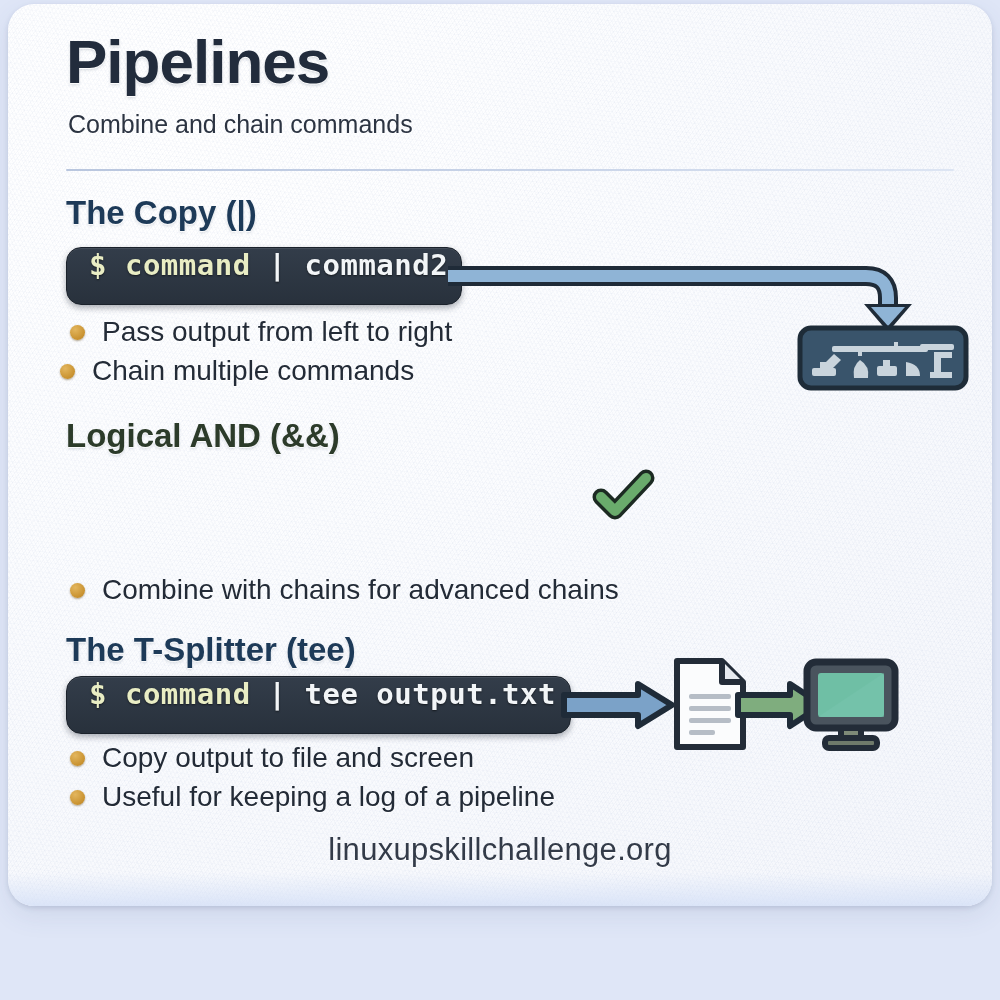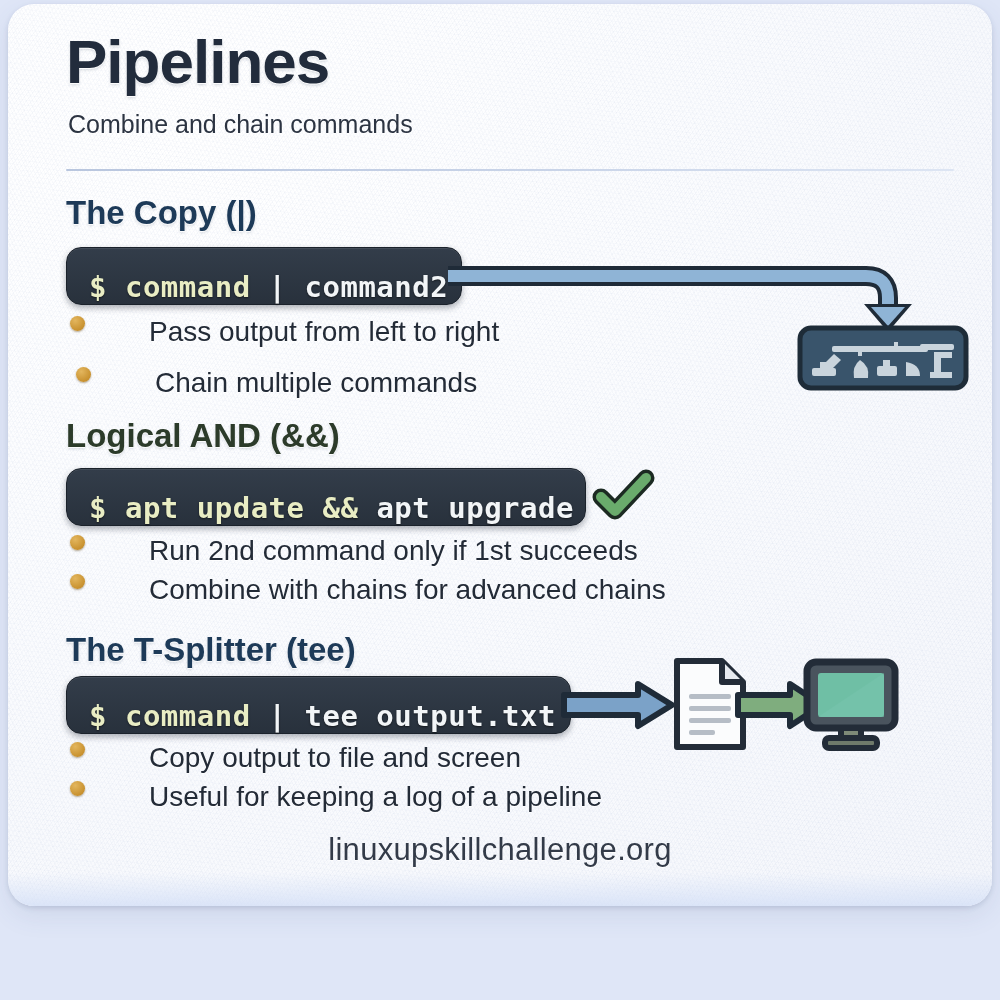--- a/index.html
+++ b/index.html
@@ -60,32 +60,32 @@
   }
   .sec-h.blue{color:#1d3a58;}
   .sec-h.green{color:#2c3b2a;}
 
   
   .code{
     position:absolute;height:58px;border-radius:15px;
     background:linear-gradient(to bottom,#333d4a,#28313c);
     border:1px solid #1b222b;
     box-shadow:0 3px 6px rgba(25,35,50,.35), inset 0 1px 0 rgba(255,255,255,.08);
-    display:flex;align-items:flex-end;
+    display:flex;align-items:flex-start;
     font-family:"DejaVu Sans Mono","Liberation Mono",monospace;
     font-size:29px;font-weight:bold;letter-spacing:.5px;
     padding:0 22px;box-sizing:border-box;white-space:pre;
     text-shadow:0 1px 2px rgba(0,0,0,.55);
   }
   .t-cream{color:#e9edc4;}
   .t-white{color:#f2f5f7;}
 
   
   .bullet{
-    position:absolute;display:flex;white-space:nowrap;gap:47px;
+    position:absolute;display:flex;align-items:center;white-space:nowrap;
   }
   .dot{
     width:15px;height:15px;border-radius:50%;flex:none;margin-right:17px;
     background:radial-gradient(circle at 35% 30%,#e3b65e,#c8912f 70%,#a9761f);
     box-shadow:0 1px 2px rgba(90,65,15,.45);
   }
   .btxt{font-size:28px;color:#232b37;text-shadow:0 1px 0 rgba(255,255,255,.8);}
   .btxt b{font-weight:normal;margin-top:20px;}
 
   
@@ -144,42 +144,35 @@
             <rect x="136" y="26" width="18" height="6"></rect>
             <rect x="132" y="46" width="22" height="6"></rect>
           </g>
         </svg>
       </div>
 
       <div class="bullet" style="left:62px;top:312px;">
         <span class="dot"></span>
         <span class="btxt">Pass output from left to right</span>
       </div>
-      <div class="bullet" style="left:68px;top:351px;margin-top:12px;">
+      <div class="bullet" style="left:52px;top:351px;">
         <span class="dot"></span>
         <span class="btxt">Chain multiple commands</span>
       </div>
 
       <div class="sec-h green" style="left:58px;top:413px;">Logical AND (&amp;&amp;)</div>
 
-      <div class="code" style="left:58px;top:464px;width:520px;">
-        <span class="t-cream">$ apt update </span><span class="t-cream">&amp;&amp; </span><span class="t-white">apt upgrade</span>
-      </div>
 
       <div class="gfx" style="left:588px;top:466px;">
         <svg width="56" height="52" viewBox="0 0 56 52">
           <path d="M5,27 L19,41 L50,8" fill="none" stroke="#1c2a22" stroke-width="17" stroke-linecap="round" stroke-linejoin="round"></path>
           <path d="M5,27 L19,41 L50,8" fill="none" stroke="#6aab6c" stroke-width="10" stroke-linecap="round" stroke-linejoin="round"></path>
         </svg>
       </div>
 
-      <div class="bullet" style="left:62px;top:531px;">
-        <span class="dot"></span>
-        <span class="btxt">Run 2nd command only if 1st succeeds</span>
-      </div>
       <div class="bullet" style="left:62px;top:570px;">
         <span class="dot"></span>
         <span class="btxt">Combine with chains for advanced chains</span>
       </div>
 
       <div class="sec-h blue" style="left:58px;top:627px;">The T-Splitter (tee)</div>
 
       <div class="code" style="left:58px;top:672px;width:505px;">
         <span class="t-cream">$ command </span><span class="t-white">| </span><span class="t-white">tee output.txt</span>
       </div>

